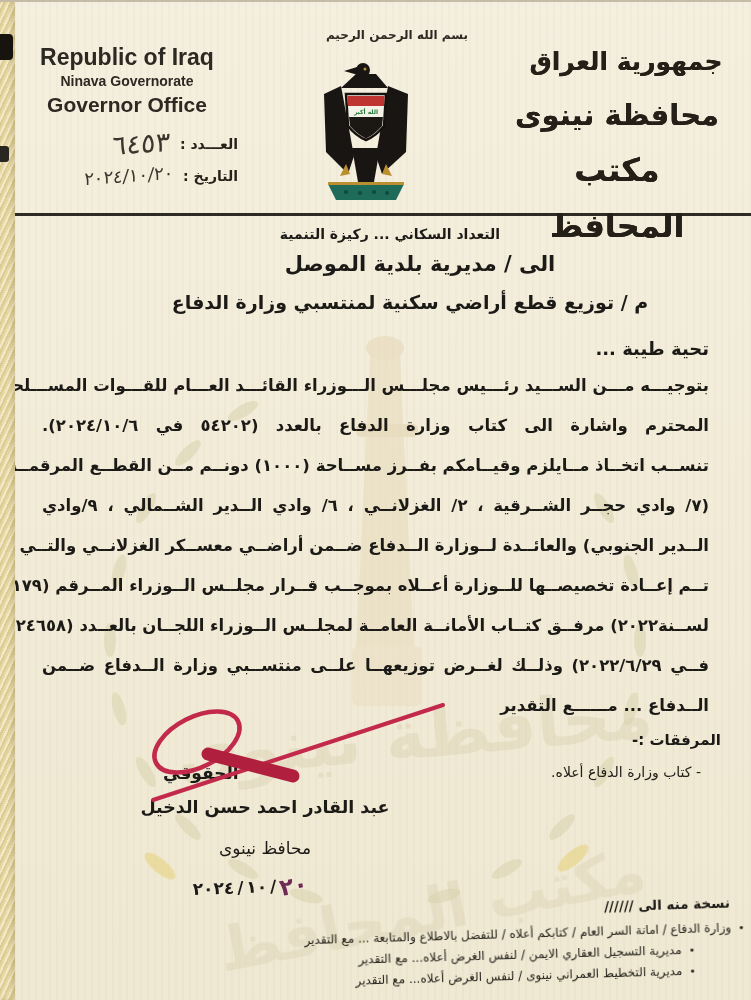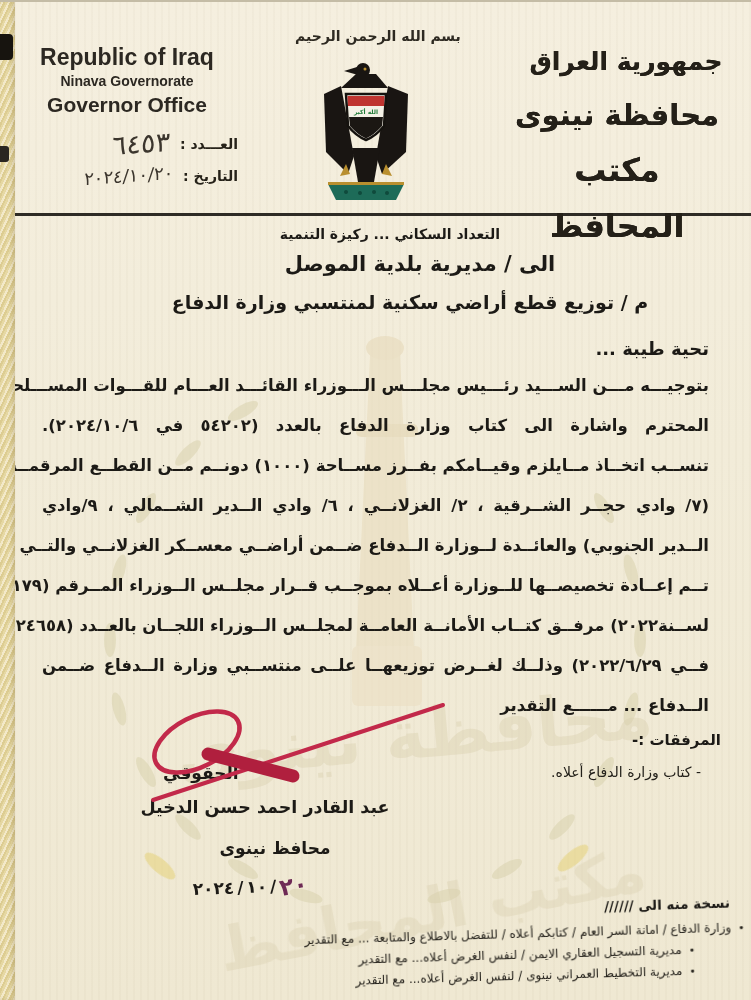--- a/index.html
+++ b/index.html
@@ -30,21 +30,21 @@
   .en-header{left:14px;top:42px;width:226px;text-align:center;
     font-family:"Liberation Sans",sans-serif;font-weight:bold;color:#2c2822;line-height:1.32;}
   .en-l1{font-size:23px;} .en-l2{font-size:14px;} .en-l3{font-size:21px;}
   .meta-row{left:26px;width:212px;display:flex;direction:rtl;align-items:center;gap:10px;}
   .meta-num{top:128px;} .meta-date{top:165px;}
   .meta-label{font-size:14px;font-weight:bold;color:#262219;white-space:nowrap;}
   .hand{direction:ltr;unicode-bidi:bidi-override;display:inline-block;color:#3b352d;
     letter-spacing:4px;transform:rotate(-4deg) skewX(-6deg);}
   .hand-num{font-size:27px;} .hand-date{font-size:18px;letter-spacing:1px;}
 
-  .bismillah{left:288px;top:28px;width:180px;text-align:center;font-size:14px;font-weight:bold;
+  .bismillah{left:288px;top:28px;width:180px;text-align:right;font-size:12px;font-weight:bold;
     color:#2e2a22;direction:rtl;letter-spacing:-.5px;}
 
   .callig{right:24px;top:36px;width:220px;text-align:center;direction:rtl;font-weight:bold;color:#242018;}
   .callig div{text-shadow:0 0 .6px #242018;}
   .cal1{font-size:25px;line-height:52px;padding-left:18px;}
   .cal2{font-size:29px;line-height:54px;}
   .cal3{font-size:32px;line-height:56px;}
 
   .emblem{left:316px;top:56px;}
 
@@ -59,21 +59,21 @@
   
   .body-text{left:42px;top:366px;width:667px;direction:rtl;}
   .body-text .line{height:40px;line-height:40px;font-size:16.5px;font-weight:bold;
     text-align:justify;text-align-last:justify;white-space:nowrap;}
   .body-text .line.last{text-align:right;text-align-last:right;}
 
   
   .sig-svg{left:135px;top:692px;z-index:2;}
   .sig-title{left:163px;top:763px;font-size:17px;font-weight:bold;direction:rtl;z-index:1;}
   .sig-name{left:95px;top:797px;width:340px;text-align:center;font-size:17.5px;font-weight:bold;direction:rtl;}
-  .sig-pos{left:105px;top:838px;width:340px;text-align:center;font-size:17px;font-weight:bold;direction:rtl;}
+  .sig-pos{left:95px;top:838px;width:340px;text-align:center;font-size:17px;font-weight:normal;direction:rtl;}
   .sig-date{left:135px;top:872px;width:230px;text-align:center;direction:ltr;font-size:17px;font-weight:bold;
     transform:rotate(-2deg);}
   .sig-date .sep{padding:0 3px;}
   .hand-day{display:inline-block;color:#6e2a55;font-size:23px;font-weight:bold;letter-spacing:2px;
     transform:rotate(-9deg) translateY(2px);}
 
   
   .attach-label{right:30px;top:731px;font-size:15px;font-weight:bold;direction:rtl;}
   .attach-item{right:50px;top:764px;font-size:14px;direction:rtl;color:#23201a;}
 

